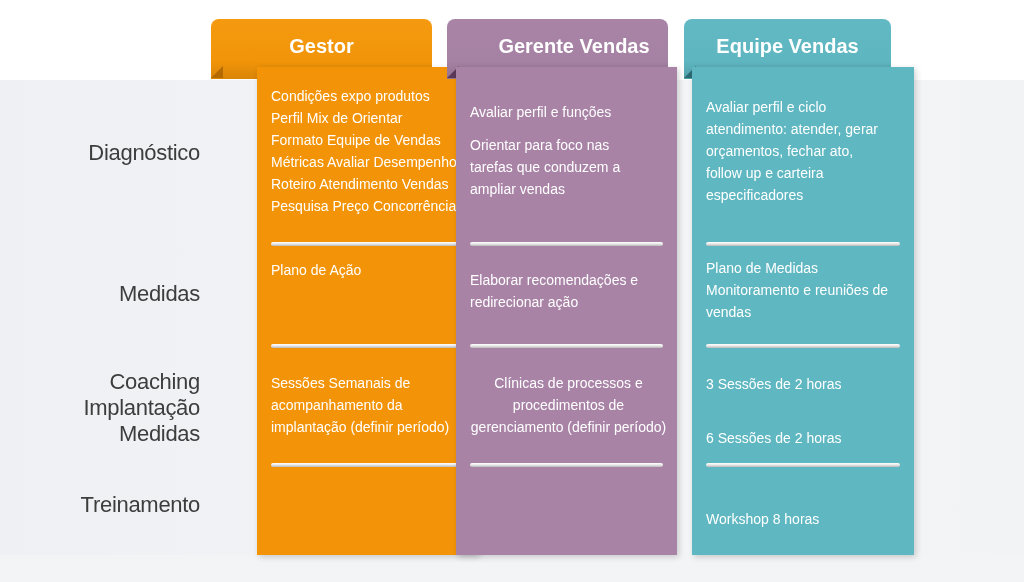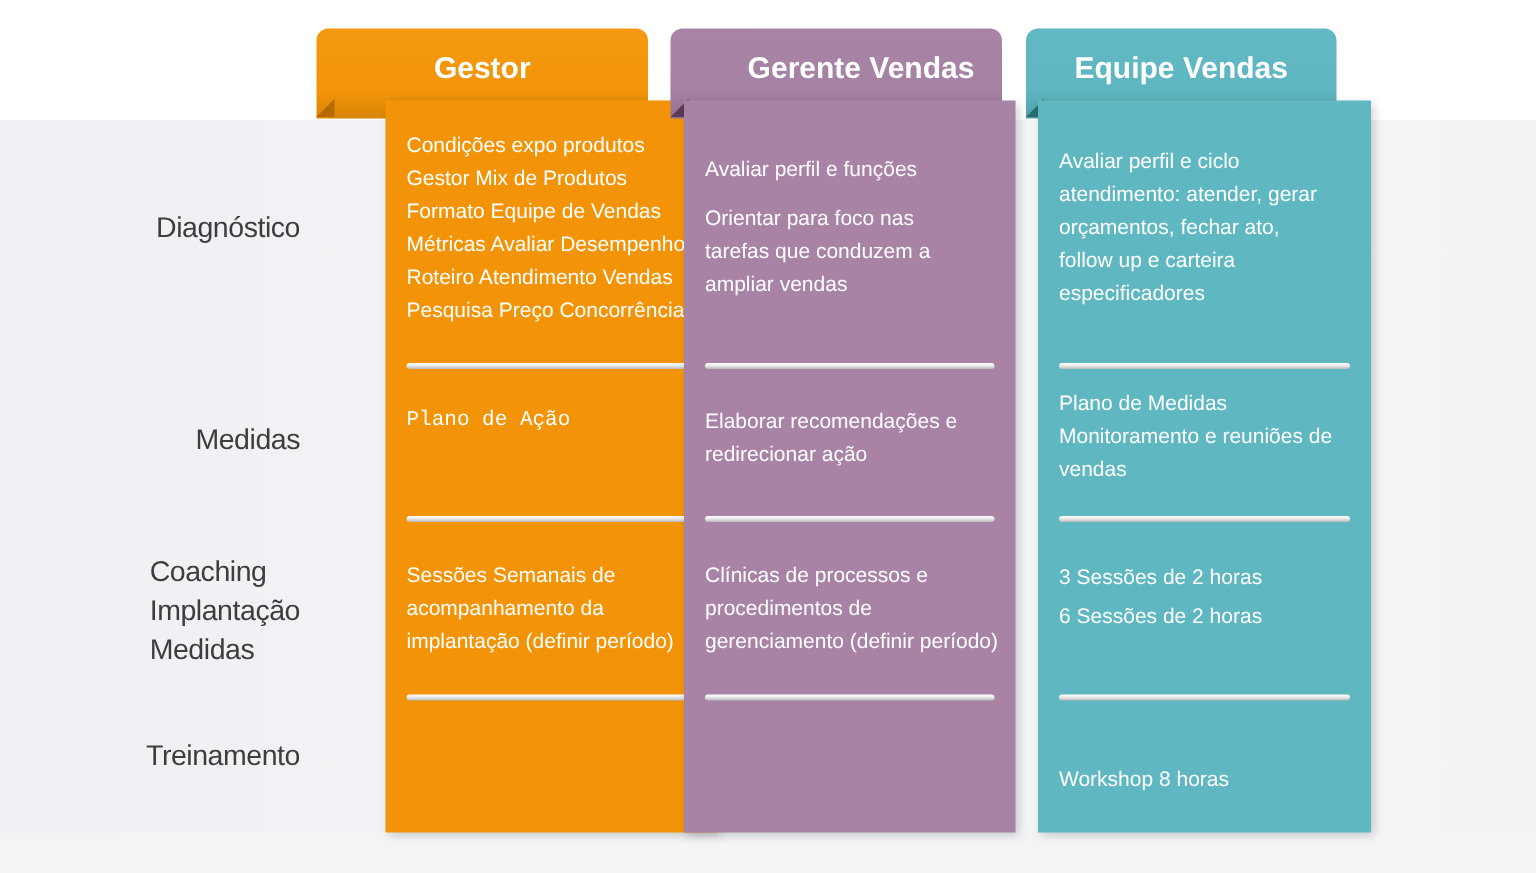--- a/index.html
+++ b/index.html
@@ -9,22 +9,22 @@
   .bg-band {
     position: absolute; left: 0; top: 80px; width: 1024px; height: 502px;
     background: linear-gradient(180deg, #edeff2 0%, #f1f2f4 60%, #f3f4f6 100%);
   }
   .bg-panel {
     position: absolute; left: 0; top: 80px; width: 1024px; height: 475px;
     background: linear-gradient(90deg, #eef0f3 0%, #f4f5f7 60%, #f2f3f5 100%);
   }
 
   .row-label {
-    position: absolute; right: 824px; text-align: left;
-    color: #3d3d3d; font-size: 19px; line-height: 26px; letter-spacing: -0.3px;
+    position: absolute; right: 824px; text-align: right;
+    color: #3d3d3d; font-size: 22px; line-height: 26px; letter-spacing: -0.3px;
     font-weight: 300;
   }
 
   .col { position: absolute; }
   .col-header {
     position: absolute; top: 19px; height: 60px; border-radius: 8px 8px 0 0;
     color: #ffffff; font-weight: bold; font-size: 20px; text-align: center;
     line-height: 54px;
   }
   .col-fold {
@@ -69,28 +69,28 @@
   <div>Medidas</div>
 </div>
 <div class="row-label" style="top:492px;">Treinamento</div>
 
 <div class="col orange">
   <div class="col-header" style="left:211px; width:221px;">Gestor</div>
   <div class="col-fold" style="left:211px;"></div>
   <div class="col-body" style="left:221px; width:221px;margin-left:36px;">
     <div class="cell-text" style="top:18px;">
       <div>Condições expo produtos</div>
-      <div>Gestor Mix de Produtos</div>
+      <div>Perfil Mix de Orientar</div>
       <div>Formato Equipe de Vendas</div>
       <div>Métricas Avaliar Desempenho</div>
       <div>Roteiro Atendimento Vendas</div>
       <div>Pesquisa Preço Concorrência</div>
     </div>
     <div class="divider" style="top:175px;"></div>
-    <div class="cell-text" style="top:202px;font-family:Liberation Mono, monospace;">
+    <div class="cell-text" style="top:192px;">
       <div>Plano de Ação</div>
     </div>
     <div class="divider" style="top:277px;"></div>
     <div class="cell-text" style="top:305px;">
       <div>Sessões Semanais de</div>
       <div>acompanhamento da</div>
       <div>implantação (definir período)</div>
     </div>
     <div class="divider" style="top:396px;"></div>
   </div>
@@ -107,21 +107,21 @@
       <div>Orientar para foco nas</div>
       <div>tarefas que conduzem a</div>
       <div>ampliar vendas</div>
     </div>
     <div class="divider" style="top:175px;"></div>
     <div class="cell-text" style="top:202px;">
       <div>Elaborar recomendações e</div>
       <div>redirecionar ação</div>
     </div>
     <div class="divider" style="top:277px;"></div>
-    <div class="cell-text" style="top:305px;">
+    <div class="cell-text" style="top:305px;text-align:center;">
       <div>Clínicas de processos e</div>
       <div>procedimentos de</div>
       <div>gerenciamento (definir período)</div>
     </div>
     <div class="divider" style="top:396px;"></div>
   </div>
 </div>
 
 <div class="col teal">
   <div class="col-header" style="left:684px; width:207px;">Equipe Vendas</div>
@@ -137,21 +137,21 @@
     <div class="divider" style="top:175px;"></div>
     <div class="cell-text" style="top:190px;">
       <div>Plano de Medidas</div>
       <div>Monitoramento e reuniões de</div>
       <div>vendas</div>
     </div>
     <div class="divider" style="top:277px;"></div>
     <div class="cell-text" style="top:306px;">
       <div>3 Sessões de 2 horas</div>
     </div>
-    <div class="cell-text" style="top:332px;">
+    <div class="cell-text" style="top:360px;">
       <div>6 Sessões de 2 horas</div>
     </div>
     <div class="divider" style="top:396px;"></div>
     <div class="cell-text" style="top:441px;">
       <div>Workshop 8 horas</div>
     </div>
   </div>
 </div>
 
 </body></html>

